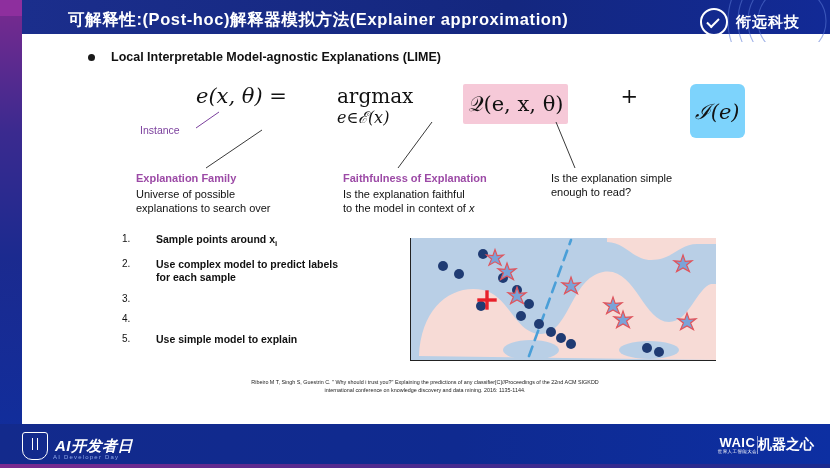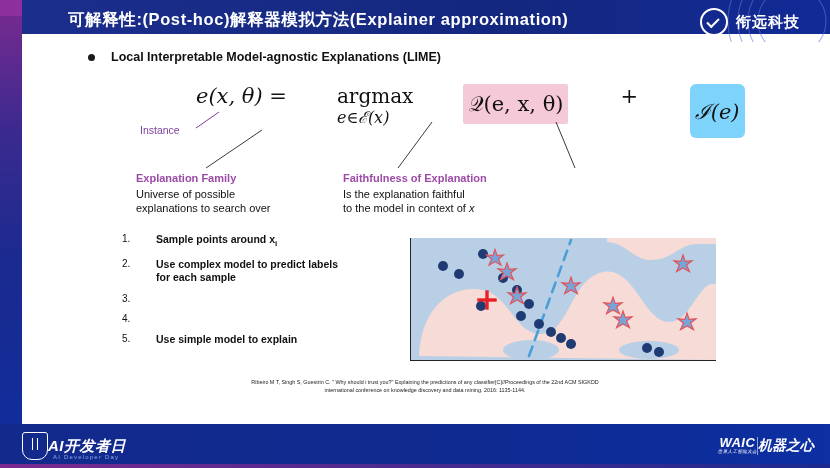--- a/index.html
+++ b/index.html
@@ -228,20 +228,21 @@
     width: 830px;
     height: 44px;
     background: linear-gradient(to right, #132a8c 0%, #0f2a90 55%, #0d2fa2 100%);
   }
   .footer-left {
     position: absolute;
     left: 22px;
     top: 8px;
     display: flex;
     align-items: center;
+    gap: 7px;
   }
   .footer-badge {
     width: 24px; height: 26px;
     border: 1.5px solid #ffffff;
     border-radius: 3px 3px 10px 10px;
     position: relative;
   }
   .footer-badge::after {
     content: "";
     position: absolute;
@@ -263,23 +264,22 @@
     top: 30px;
     color: #8fa6e8;
     font-size: 6px;
     letter-spacing: 1.2px;
   }
   .footer-right {
     position: absolute;
     right: 16px;
     top: 12px;
     display: flex;
-    align-items: flex-end;
+    align-items: flex-start;
     color: #ffffff;
-    font-style: italic;
   }
   .waic {
     font-size: 13px;
     font-weight: bold;
     letter-spacing: 0.5px;
     line-height: 1;
     text-align: center;
   }
   .waic small { display: block; font-size: 4.5px; letter-spacing: 0.4px; font-weight: normal; margin-top: 1px;}
   .divider-v {
@@ -351,20 +351,21 @@
 
   <div class="ann" id="ann-faith">
     <span class="ann-title">Faithfulness of Explanation</span>
     <span class="ann-body">Is the explanation faithful<br>to the model in context of <i>x</i></span>
   </div>
   <div class="ann" id="ann-family">
     <span class="ann-title">Explanation Family</span>
     <span class="ann-body">Universe of possible<br>explanations to search over</span>
   </div>
   <div class="ann" id="ann-interp">
+    <span class="ann-body">Is the explanation simple<br>enough to read?</span>
   </div>
 
   <div class="steps">
     <div class="step">
       <div class="step-num">1.</div>
       <div class="step-text">Sample points around x<sub>i</sub></div>
     </div>
     <div class="step">
       <div class="step-num">2.</div>
       <div class="step-text">Use complex model to predict labels<br>for each sample</div>

